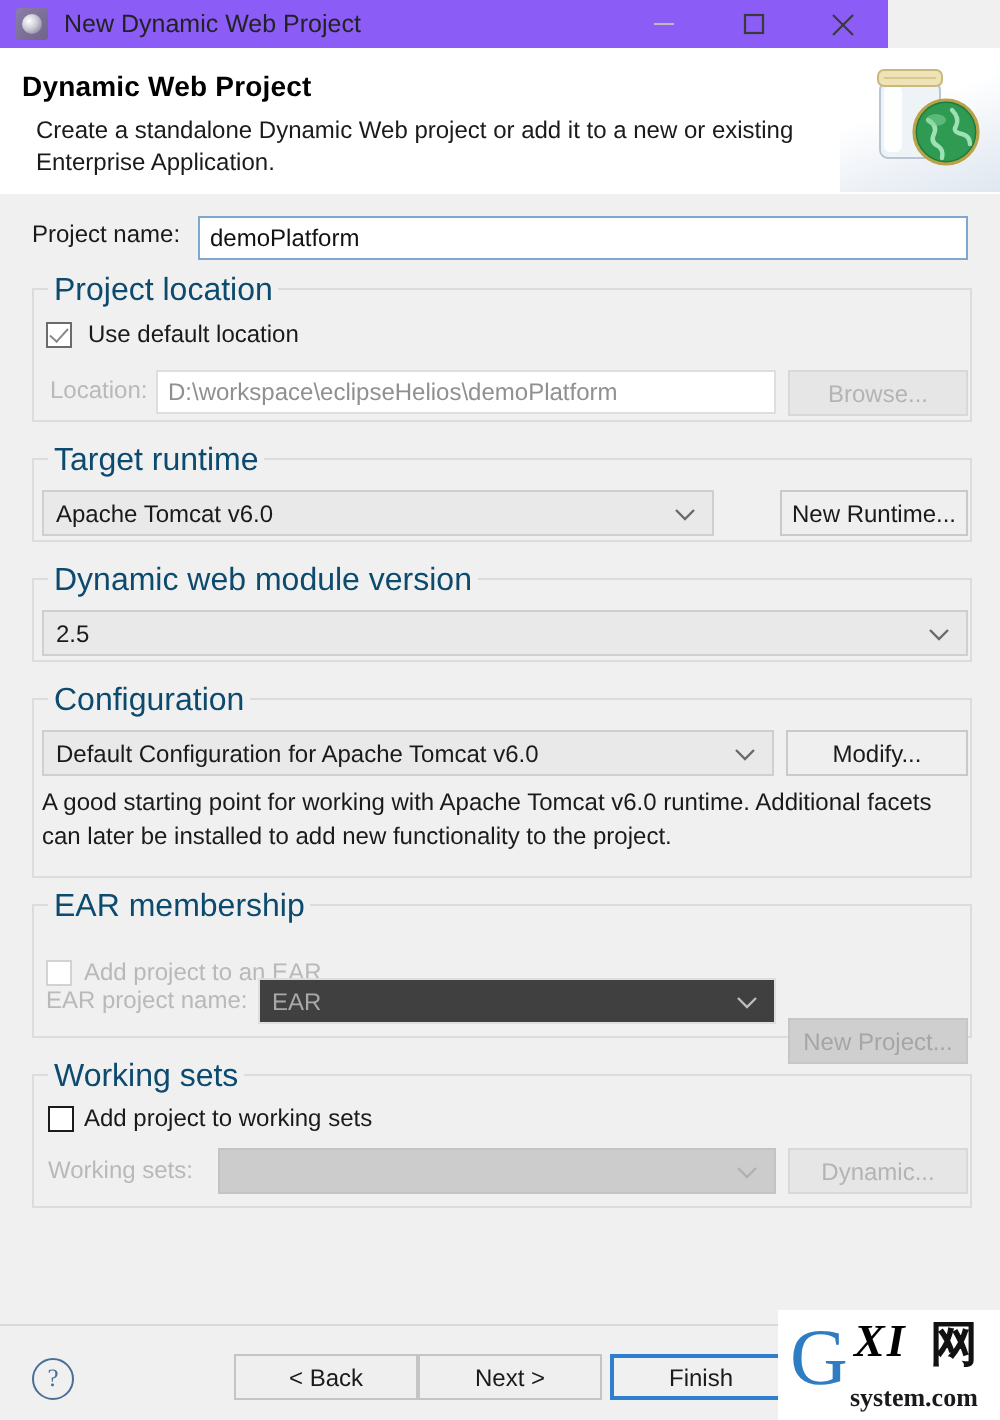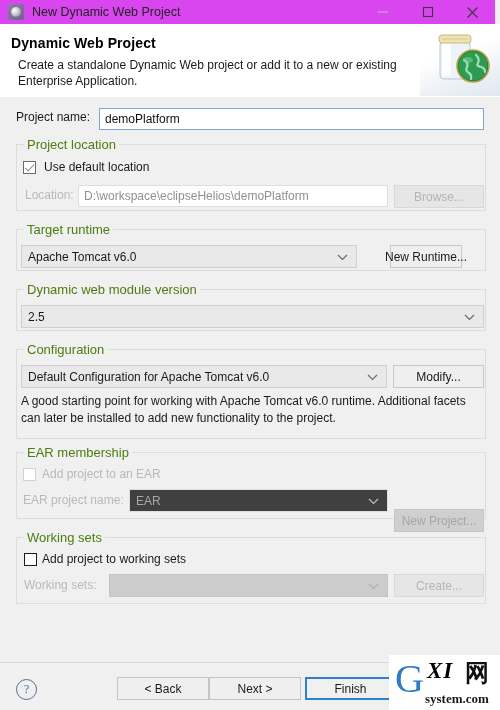--- a/index.html
+++ b/index.html
@@ -16,22 +16,22 @@
     font-size: 12px;
     color: #1a1a1a;
     overflow: hidden;
     box-sizing: border-box;
   }
 
   
   .titlebar {
     position: absolute;
     left: 0; top: 0;
-    width: 495px; height: 24px;
-    background: #d946ef;
+    width: 444px; height: 24px;
+    background: #8b5cf6;
     display: flex;
     align-items: center;
   }
   .titlebar-icon {
     width: 16px; height: 16px;
     margin-left: 8px;
     position: relative;
     background: linear-gradient(135deg, #8b7fa8 0%, #6f6389 100%);
     border-radius: 2px;
     flex: none;
@@ -124,22 +124,22 @@
     border: 1px solid #dcdcdc;
     border-radius: 0;
     background: transparent;
   }
   .group-title {
     position: absolute;
     top: -8px;
     left: 7px;
     background: #f0f0f0;
     padding: 0 3px;
-    font-size: 13px;
-    color: #4d7c0f;
+    font-size: 16px;
+    color: #0c4a6e;
     white-space: nowrap;
   }
 
   
   .textfield {
     box-sizing: border-box;
     height: 22px;
     background: #ffffff;
     border: 1px solid #7fa8d0;
     padding: 0 5px;
@@ -386,21 +386,21 @@
       <span class="group-title">Target runtime</span>
     </div>
     <div class="combo" style="position:absolute; left:21px; top:148px; width:336px;">
       <span>Apache Tomcat v6.0</span>
       <span class="chev">
         <svg width="11" height="7" viewBox="0 0 11 7">
             <path d="M1 1 L5.5 5.5 L10 1" fill="none" stroke="#6a6a6a" stroke-width="1.2"></path>
           </svg>
       </span>
     </div>
-    <div class="btn" style="position:absolute; left:390px; top:148px; width:72px;">New Runtime...</div>
+    <div class="btn" style="position:absolute; left:390px; top:148px; width:94px;">New Runtime...</div>
 
     <div class="group" style="left:16px; top:192px; width:468px; height:40px;">
       <span class="group-title">Dynamic web module version</span>
     </div>
     <div class="combo" style="position:absolute; left:21px; top:208px; width:463px;">
       <span>2.5</span>
       <span class="chev">
         <svg width="11" height="7" viewBox="0 0 11 7">
             <path d="M1 1 L5.5 5.5 L10 1" fill="none" stroke="#6a6a6a" stroke-width="1.2"></path>
           </svg>
@@ -417,21 +417,21 @@
             <path d="M1 1 L5.5 5.5 L10 1" fill="none" stroke="#6a6a6a" stroke-width="1.2"></path>
           </svg>
       </span>
     </div>
     <div class="btn" style="position:absolute; left:393px; top:268px; width:91px;">Modify...</div>
     <div class="helptext" style="left:21px; top:296px; width:456px;">A good starting point for working with Apache Tomcat v6.0 runtime. Additional facets can later be installed to add new functionality to the project.</div>
 
     <div class="group" style="left:16px; top:355px; width:468px; height:65px;">
       <span class="group-title">EAR membership</span>
     </div>
-    <div class="row" style="left:23px; top:370px;">
+    <div class="row" style="left:23px; top:382px;">
       <span class="cb off"></span>
       <span class="lbl disabled" style="margin-left:6px;">Add project to an EAR</span>
     </div>
     <div class="row" style="left:23px; top:396px;">
       <span class="lbl disabled">EAR project name:</span>
     </div>
     <div class="combo white" style="position:absolute; left:129px; top:392px; width:259px;">
       <span>EAR</span>
       <span class="chev">
         <svg width="11" height="7" viewBox="0 0 11 7">
@@ -452,21 +452,21 @@
       <span class="lbl disabled">Working sets:</span>
     </div>
     <div class="combo disabled" style="position:absolute; left:109px; top:477px; width:279px;">
       <span></span>
       <span class="chev">
         <svg width="11" height="7" viewBox="0 0 11 7">
             <path d="M1 1 L5.5 5.5 L10 1" fill="none" stroke="#b0b0b0" stroke-width="1.2"></path>
           </svg>
       </span>
     </div>
-    <div class="btn disabled-light" style="position:absolute; left:394px; top:477px; width:90px;">Create...</div>
+    <div class="btn disabled-light" style="position:absolute; left:394px; top:477px; width:90px;">Dynamic...</div>
 
   </div>
 
   <div class="footer">
     <div class="helpbtn">?</div>
     <div class="footbtn" style="left:117px; width:92px;">&lt; Back</div>
     <div class="footbtn primary" style="left:305px; width:91px;">Finish</div>
     <div class="footbtn" style="left:209px; width:92px;">Next &gt;</div>
   </div>
 

